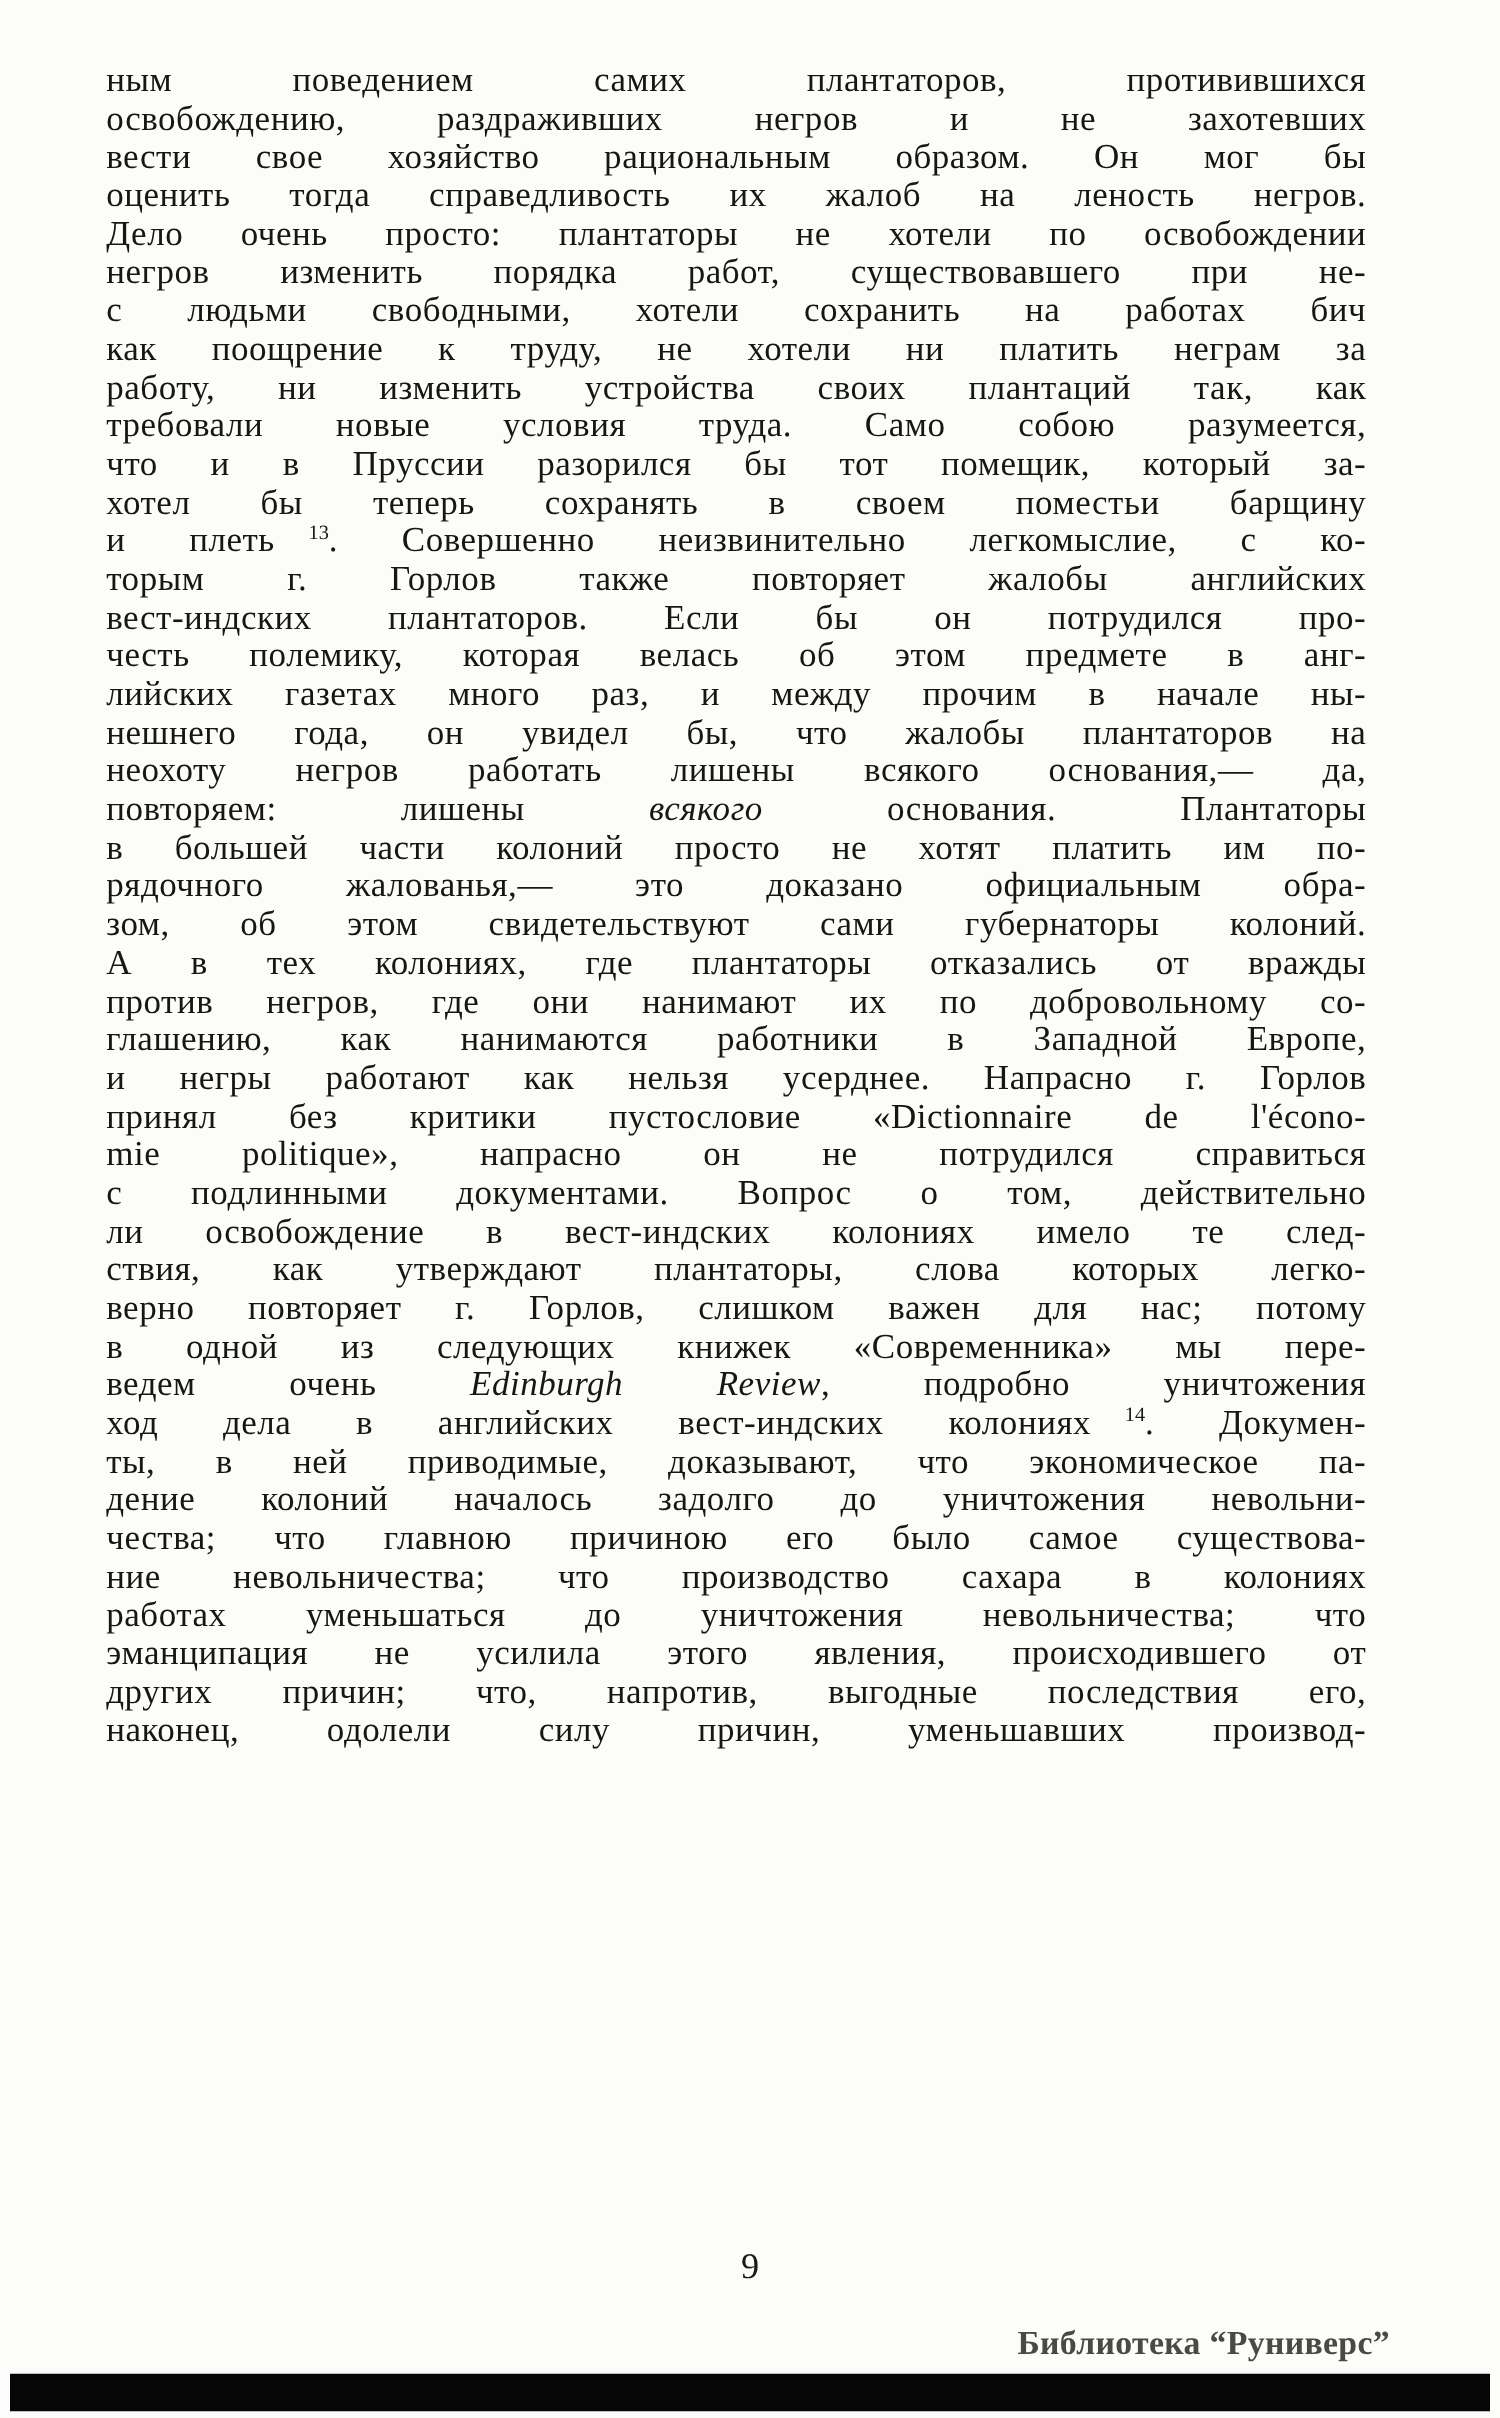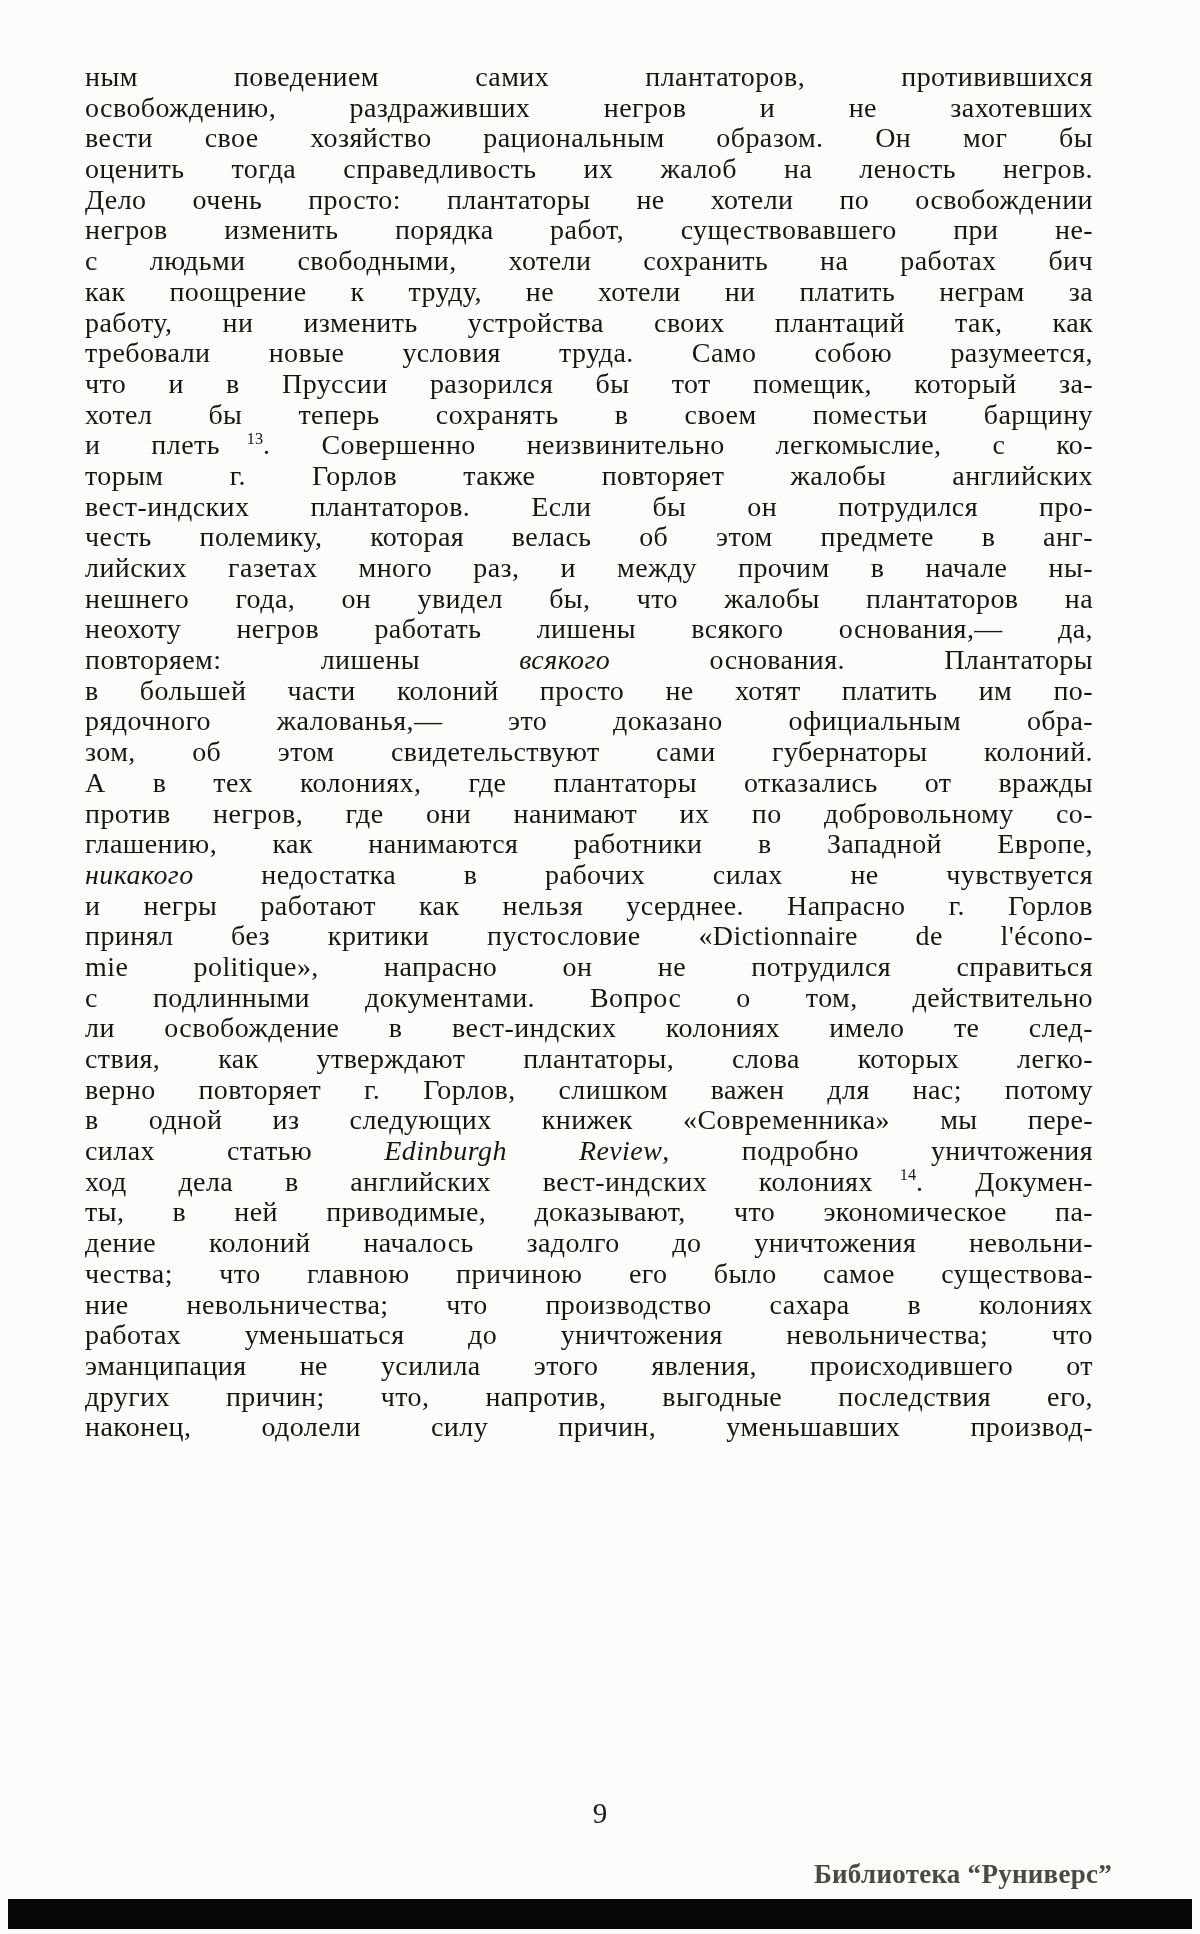--- a/index.html
+++ b/index.html
@@ -10,21 +10,21 @@
   }
   .page {
     position: relative;
     width: 1200px; height: 1934px;
     background: #fcfcfa;
     overflow: hidden;
     color: #151412;
   }
   .text-block {
     position: absolute;
-    left: 85px; top: 62px;
+    left: 85px; top: 50px;
     width: 1008px;
   }
   .line {
     font-size: 28px;
     line-height: 30.7px;
     height: 30.7px;
     letter-spacing: 0.015em;
     text-align: justify;
     text-align-last: justify;
     white-space: normal;
@@ -85,30 +85,29 @@
       <div class="line"><span>лийских газетах много раз, и между прочим в начале ны-</span></div>
       <div class="line"><span>нешнего года, он увидел бы, что жалобы плантаторов на</span></div>
       <div class="line"><span>неохоту негров работать лишены всякого основания,— да,</span></div>
       <div class="line"><span>повторяем: лишены </span><span class="it">всякого</span><span> основания. Плантаторы</span></div>
       <div class="line"><span>в большей части колоний просто не хотят платить им по-</span></div>
       <div class="line"><span>рядочного жалованья,— это доказано официальным обра-</span></div>
       <div class="line"><span>зом, об этом свидетельствуют сами губернаторы колоний.</span></div>
       <div class="line"><span>А в тех колониях, где плантаторы отказались от вражды</span></div>
       <div class="line"><span>против негров, где они нанимают их по добровольному со-</span></div>
       <div class="line"><span>глашению, как нанимаются работники в Западной Европе,</span></div>
-      <div class="line"><span class="it">никакого</span><span> недостатка в рабочих силах не чувствуется</span></div>
       <div class="line"><span>и негры работают как нельзя усерднее. Напрасно г. Горлов</span></div>
       <div class="line"><span>принял без критики пустословие «Dictionnaire de l'écono-</span></div>
       <div class="line"><span>mie politique», напрасно он не потрудился справиться</span></div>
       <div class="line"><span>с подлинными документами. Вопрос о том, действительно</span></div>
       <div class="line"><span>ли освобождение в вест-индских колониях имело те след-</span></div>
       <div class="line"><span>ствия, как утверждают плантаторы, слова которых легко-</span></div>
       <div class="line"><span>верно повторяет г. Горлов, слишком важен для нас; потому</span></div>
       <div class="line"><span>в одной из следующих книжек «Современника» мы пере-</span></div>
-      <div class="line"><span>силах статью </span><span class="it">Edinburgh Review</span><span>, подробно уничтожения</span></div>
+      <div class="line"><span>ведем очень </span><span class="it">Edinburgh Review</span><span>, подробно уничтожения</span></div>
       <div class="line"><span>ход дела в английских вест-индских колониях</span><sup>14</sup><span>. Докумен-</span></div>
       <div class="line"><span>ты, в ней приводимые, доказывают, что экономическое па-</span></div>
       <div class="line"><span>дение колоний началось задолго до уничтожения невольни-</span></div>
       <div class="line"><span>чества; что главною причиною его было самое существова-</span></div>
       <div class="line"><span>ние невольничества; что производство сахара в колониях</span></div>
       <div class="line"><span>работах уменьшаться до уничтожения невольничества; что</span></div>
       <div class="line"><span>эманципация не усилила этого явления, происходившего от</span></div>
       <div class="line"><span>других причин; что, напротив, выгодные последствия его,</span></div>
       <div class="line"><span>наконец, одолели силу причин, уменьшавших производ-</span></div>
     </div>

